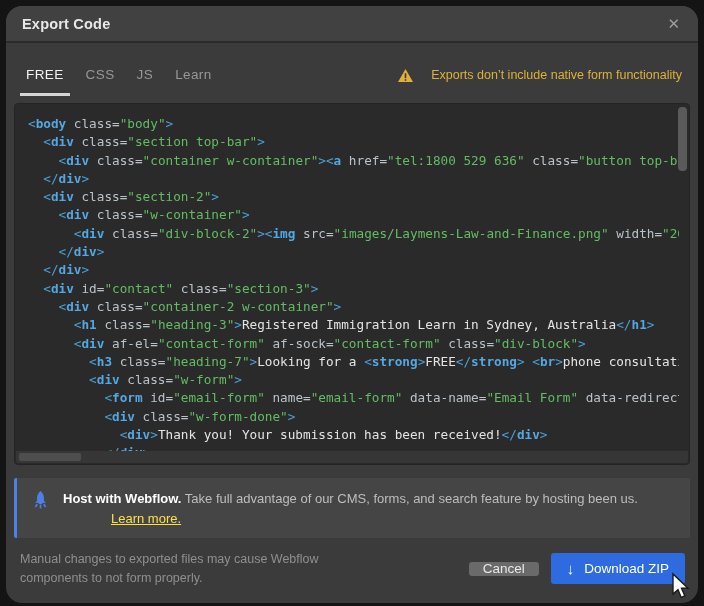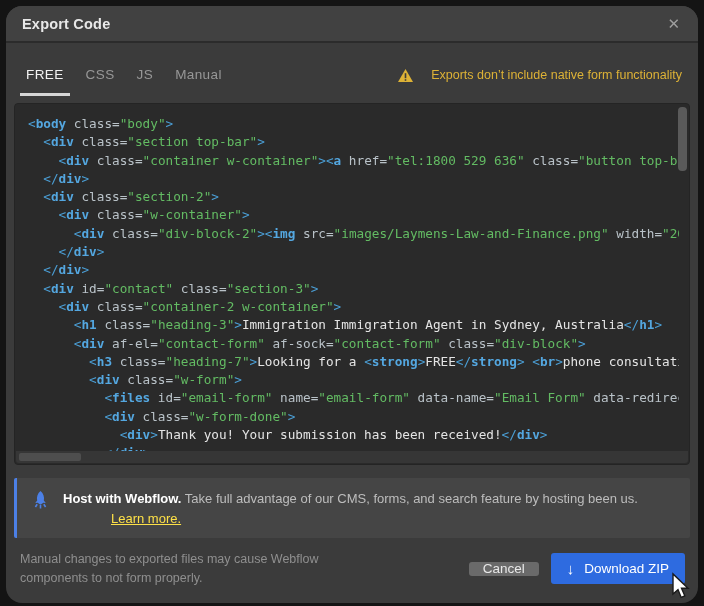--- a/index.html
+++ b/index.html
@@ -104,21 +104,21 @@
 
   <div class="titlebar">
     <span class="title">Export Code</span>
     <span class="close-btn">✕</span>
   </div>
 
   <div class="tabs-row">
     <span class="tab active">FREE</span>
     <span class="tab">CSS</span>
     <span class="tab">JS</span>
-    <span class="tab">Manual</span>
+    <span class="tab">Learn</span>
     <span class="warning">
       <svg width="15" height="13" viewBox="0 0 15 13">
         <path d="M7.5 0 L15 13 L0 13 Z" fill="#ddb236"></path>
         <rect x="6.7" y="4.2" width="1.6" height="5" fill="#3b3b3b"></rect>
         <rect x="6.7" y="10.2" width="1.6" height="1.6" fill="#3b3b3b"></rect>
       </svg>
       <span class="warn-text">Exports don’t include native form functionality</span>
     </span>
   </div>
 
@@ -128,25 +128,25 @@
         <div class="code-line">  <span class="tok-p">&lt;</span><span class="tok-t">div</span><span class="tok-a"> class=</span><span class="tok-v">"section top-bar"</span><span class="tok-p">&gt;</span></div>
         <div class="code-line">    <span class="tok-p">&lt;</span><span class="tok-t">div</span><span class="tok-a"> class=</span><span class="tok-v">"container w-container"</span><span class="tok-p">&gt;&lt;</span><span class="tok-t">a</span><span class="tok-a"> href=</span><span class="tok-v">"tel:1800 529 636"</span><span class="tok-a"> class=</span><span class="tok-v">"button top-button"</span></div>
         <div class="code-line">  <span class="tok-p">&lt;/</span><span class="tok-t">div</span><span class="tok-p">&gt;</span></div>
         <div class="code-line">  <span class="tok-p">&lt;</span><span class="tok-t">div</span><span class="tok-a"> class=</span><span class="tok-v">"section-2"</span><span class="tok-p">&gt;</span></div>
         <div class="code-line">    <span class="tok-p">&lt;</span><span class="tok-t">div</span><span class="tok-a"> class=</span><span class="tok-v">"w-container"</span><span class="tok-p">&gt;</span></div>
         <div class="code-line">      <span class="tok-p">&lt;</span><span class="tok-t">div</span><span class="tok-a"> class=</span><span class="tok-v">"div-block-2"</span><span class="tok-p">&gt;&lt;</span><span class="tok-t">img</span><span class="tok-a"> src=</span><span class="tok-v">"images/Laymens-Law-and-Finance.png"</span><span class="tok-a"> width=</span><span class="tok-v">"200"</span></div>
         <div class="code-line">    <span class="tok-p">&lt;/</span><span class="tok-t">div</span><span class="tok-p">&gt;</span></div>
         <div class="code-line">  <span class="tok-p">&lt;/</span><span class="tok-t">div</span><span class="tok-p">&gt;</span></div>
         <div class="code-line">  <span class="tok-p">&lt;</span><span class="tok-t">div</span><span class="tok-a"> id=</span><span class="tok-v">"contact"</span><span class="tok-a"> class=</span><span class="tok-v">"section-3"</span><span class="tok-p">&gt;</span></div>
         <div class="code-line">    <span class="tok-p">&lt;</span><span class="tok-t">div</span><span class="tok-a"> class=</span><span class="tok-v">"container-2 w-container"</span><span class="tok-p">&gt;</span></div>
-        <div class="code-line">      <span class="tok-p">&lt;</span><span class="tok-t">h1</span><span class="tok-a"> class=</span><span class="tok-v">"heading-3"</span><span class="tok-p">&gt;</span><span class="tok-x">Immigration Immigration Agent in Sydney, Australia</span><span class="tok-p">&lt;/</span><span class="tok-t">h1</span><span class="tok-p">&gt;</span></div>
+        <div class="code-line">      <span class="tok-p">&lt;</span><span class="tok-t">h1</span><span class="tok-a"> class=</span><span class="tok-v">"heading-3"</span><span class="tok-p">&gt;</span><span class="tok-x">Registered Immigration Learn in Sydney, Australia</span><span class="tok-p">&lt;/</span><span class="tok-t">h1</span><span class="tok-p">&gt;</span></div>
         <div class="code-line">      <span class="tok-p">&lt;</span><span class="tok-t">div</span><span class="tok-a"> af-el=</span><span class="tok-v">"contact-form"</span><span class="tok-a"> af-sock=</span><span class="tok-v">"contact-form"</span><span class="tok-a"> class=</span><span class="tok-v">"div-block"</span><span class="tok-p">&gt;</span></div>
         <div class="code-line">        <span class="tok-p">&lt;</span><span class="tok-t">h3</span><span class="tok-a"> class=</span><span class="tok-v">"heading-7"</span><span class="tok-p">&gt;</span><span class="tok-x">Looking for a </span><span class="tok-p">&lt;</span><span class="tok-t">strong</span><span class="tok-p">&gt;</span><span class="tok-x">FREE</span><span class="tok-p">&lt;/</span><span class="tok-t">strong</span><span class="tok-p">&gt;</span><span class="tok-x"> </span><span class="tok-p">&lt;</span><span class="tok-t">br</span><span class="tok-p">&gt;</span><span class="tok-x">phone consultation</span></div>
         <div class="code-line">        <span class="tok-p">&lt;</span><span class="tok-t">div</span><span class="tok-a"> class=</span><span class="tok-v">"w-form"</span><span class="tok-p">&gt;</span></div>
-        <div class="code-line">          <span class="tok-p">&lt;</span><span class="tok-t">files</span><span class="tok-a"> id=</span><span class="tok-v">"email-form"</span><span class="tok-a"> name=</span><span class="tok-v">"email-form"</span><span class="tok-a"> data-name=</span><span class="tok-v">"Email Form"</span><span class="tok-a"> data-redirect</span></div>
+        <div class="code-line">          <span class="tok-p">&lt;</span><span class="tok-t">form</span><span class="tok-a"> id=</span><span class="tok-v">"email-form"</span><span class="tok-a"> name=</span><span class="tok-v">"email-form"</span><span class="tok-a"> data-name=</span><span class="tok-v">"Email Form"</span><span class="tok-a"> data-redirect</span></div>
         <div class="code-line">          <span class="tok-p">&lt;</span><span class="tok-t">div</span><span class="tok-a"> class=</span><span class="tok-v">"w-form-done"</span><span class="tok-p">&gt;</span></div>
         <div class="code-line">            <span class="tok-p">&lt;</span><span class="tok-t">div</span><span class="tok-p">&gt;</span><span class="tok-x">Thank you! Your submission has been received!</span><span class="tok-p">&lt;/</span><span class="tok-t">div</span><span class="tok-p">&gt;</span></div>
         <div class="code-line">          <span class="tok-p">&lt;/</span><span class="tok-t">div</span><span class="tok-p">&gt;</span></div>
       </div>
     <div class="vscroll"></div>
     <div class="hscroll-track">
       <div class="hscroll-thumb"></div>
     </div>
   </div>
 

